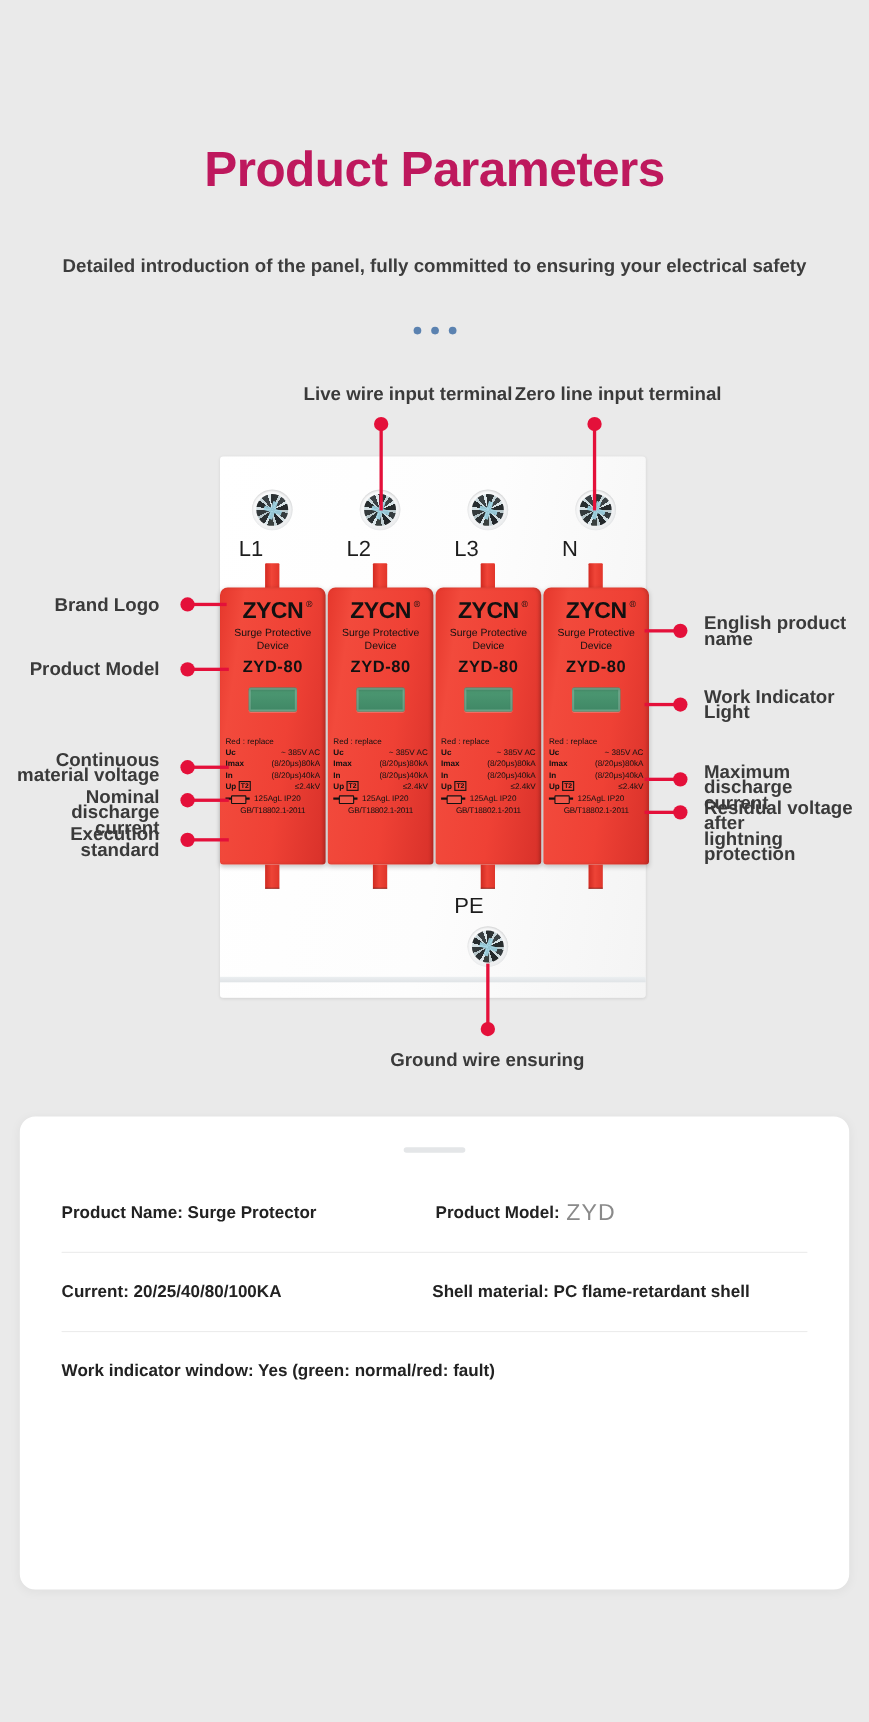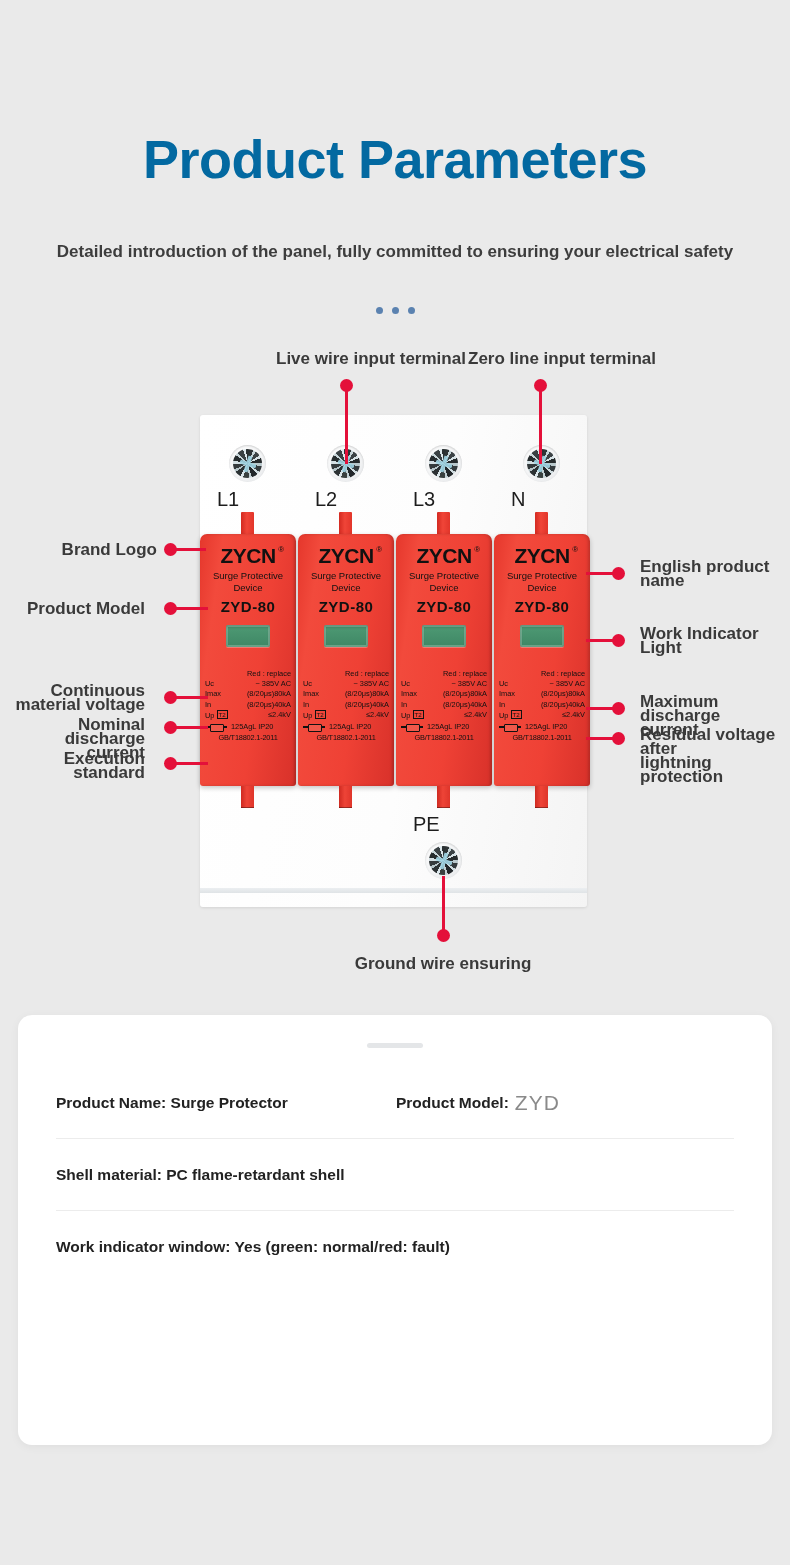--- a/index.html
+++ b/index.html
@@ -11,23 +11,23 @@
     font-family: "Liberation Sans", sans-serif;
     position: relative;
     overflow: hidden;
   }
 
   
   .header { position: absolute; top: 0; left: 0; width: 790px; }
 
   .page-title {
     text-align: center;
-    font-size: 54px;
+    font-size: 45px;
     font-weight: bold;
-    color: #0369a1;
+    color: #be185d;
     letter-spacing: -0.5px;
     margin-top: 128px;
   }
 
   .page-subtitle {
     text-align: center;
     font-size: 17px;
     font-weight: bold;
     color: #3d3d3d;
     margin-top: 52px;
@@ -172,23 +172,23 @@
                 inset 0 2px 3px rgba(0,0,0,.25),
                 0 1px 0 rgba(255,255,255,.28);
   }
   .specs {
     margin-top: 22px;
     font-size: 7.4px;
     line-height: 10.2px;
     text-align: left;
     padding: 0 5px;
   }
-  .specs .center { text-align: right; }
+  .specs .center { text-align: left; }
   .specs .row { display: flex; justify-content: space-between; }
-  .specs .row .k { width: 26px; flex: none; }
+  .specs .row .k { width: 26px; flex: none; font-weight: bold; }
   .specs .row .v { white-space: nowrap; }
   .t2box {
     border: 1px solid #111;
     padding: 0 1px;
     font-size: 6.2px;
     line-height: 7px;
     display: inline-block;
     vertical-align: 1px;
   }
   .fuse-row { display: flex; align-items: center; gap: 4px; margin-top: 1px; }
@@ -476,21 +476,21 @@
   </div>
 
   <div class="callout-label" style="left:276px;top:352px;">Live wire input terminal</div>
   <div class="dot" style="left:340px;top:379px;"></div>
   <div class="leader v" style="left:345px;top:390px;height:74px;"></div>
 
   <div class="callout-label" style="left:468px;top:352px;">Zero line input terminal</div>
   <div class="dot" style="left:534px;top:379px;"></div>
   <div class="leader v" style="left:539px;top:390px;height:74px;"></div>
 
-  <div class="callout-label r" style="left:32px;top:543px;width:125px;">Brand Logo</div>
+  <div class="callout-label r" style="left:20px;top:543px;width:125px;">Brand Logo</div>
   <div class="dot" style="left:164px;top:543px;"></div>
   <div class="leader h" style="left:176px;top:548px;width:30px;"></div>
 
   <div class="callout-label r" style="left:20px;top:602px;width:125px;">Product Model</div>
   <div class="dot" style="left:164px;top:602px;"></div>
   <div class="leader h" style="left:176px;top:607px;width:32px;"></div>
 
   <div class="callout-label r" style="left:12px;top:684px;width:133px;white-space:pre-line;">Continuous
 material voltage</div>
   <div class="dot" style="left:164px;top:691px;"></div>
@@ -540,20 +540,23 @@
       <div class="spec-cell" style="width:340px;">
         <span>Product Name: Surge Protector</span>
       </div>
       <div class="spec-cell">
         <span>Product Model:</span><span class="light">ZYD</span>
       </div>
     </div>
 
 
     <div class="spec-row">
+      <div class="spec-cell" style="width:337px;">
+        <span>Current: 20/25/40/80/100KA</span>
+      </div>
       <div class="spec-cell">
         <span>Shell material: PC flame-retardant shell</span>
       </div>
     </div>
 
 
     <div class="spec-row">
       <div class="spec-cell">
         <span>Work indicator window: Yes (green: normal/red: fault)</span>
       </div>

